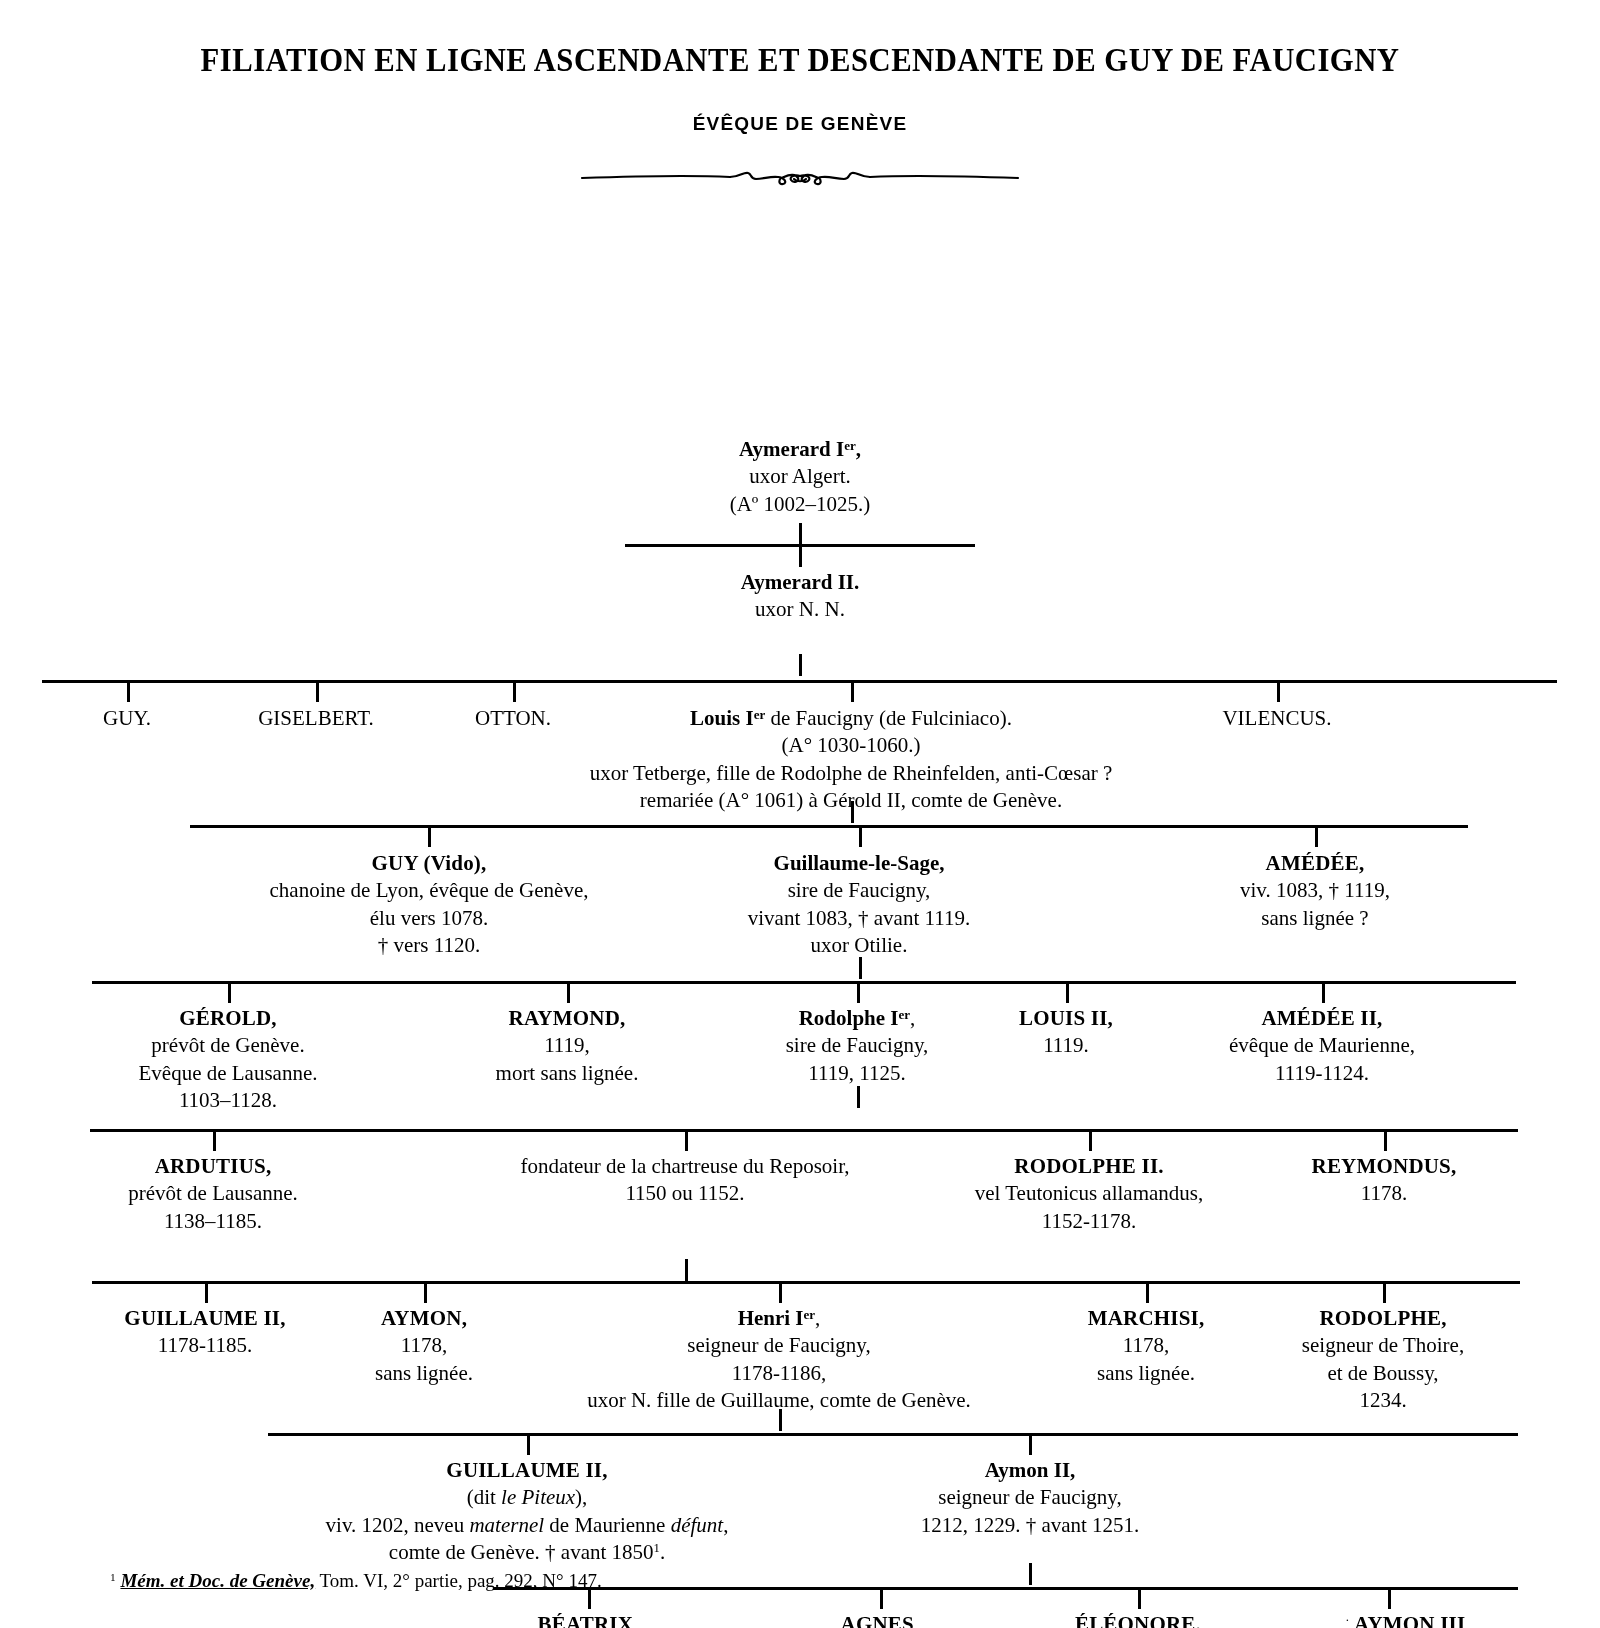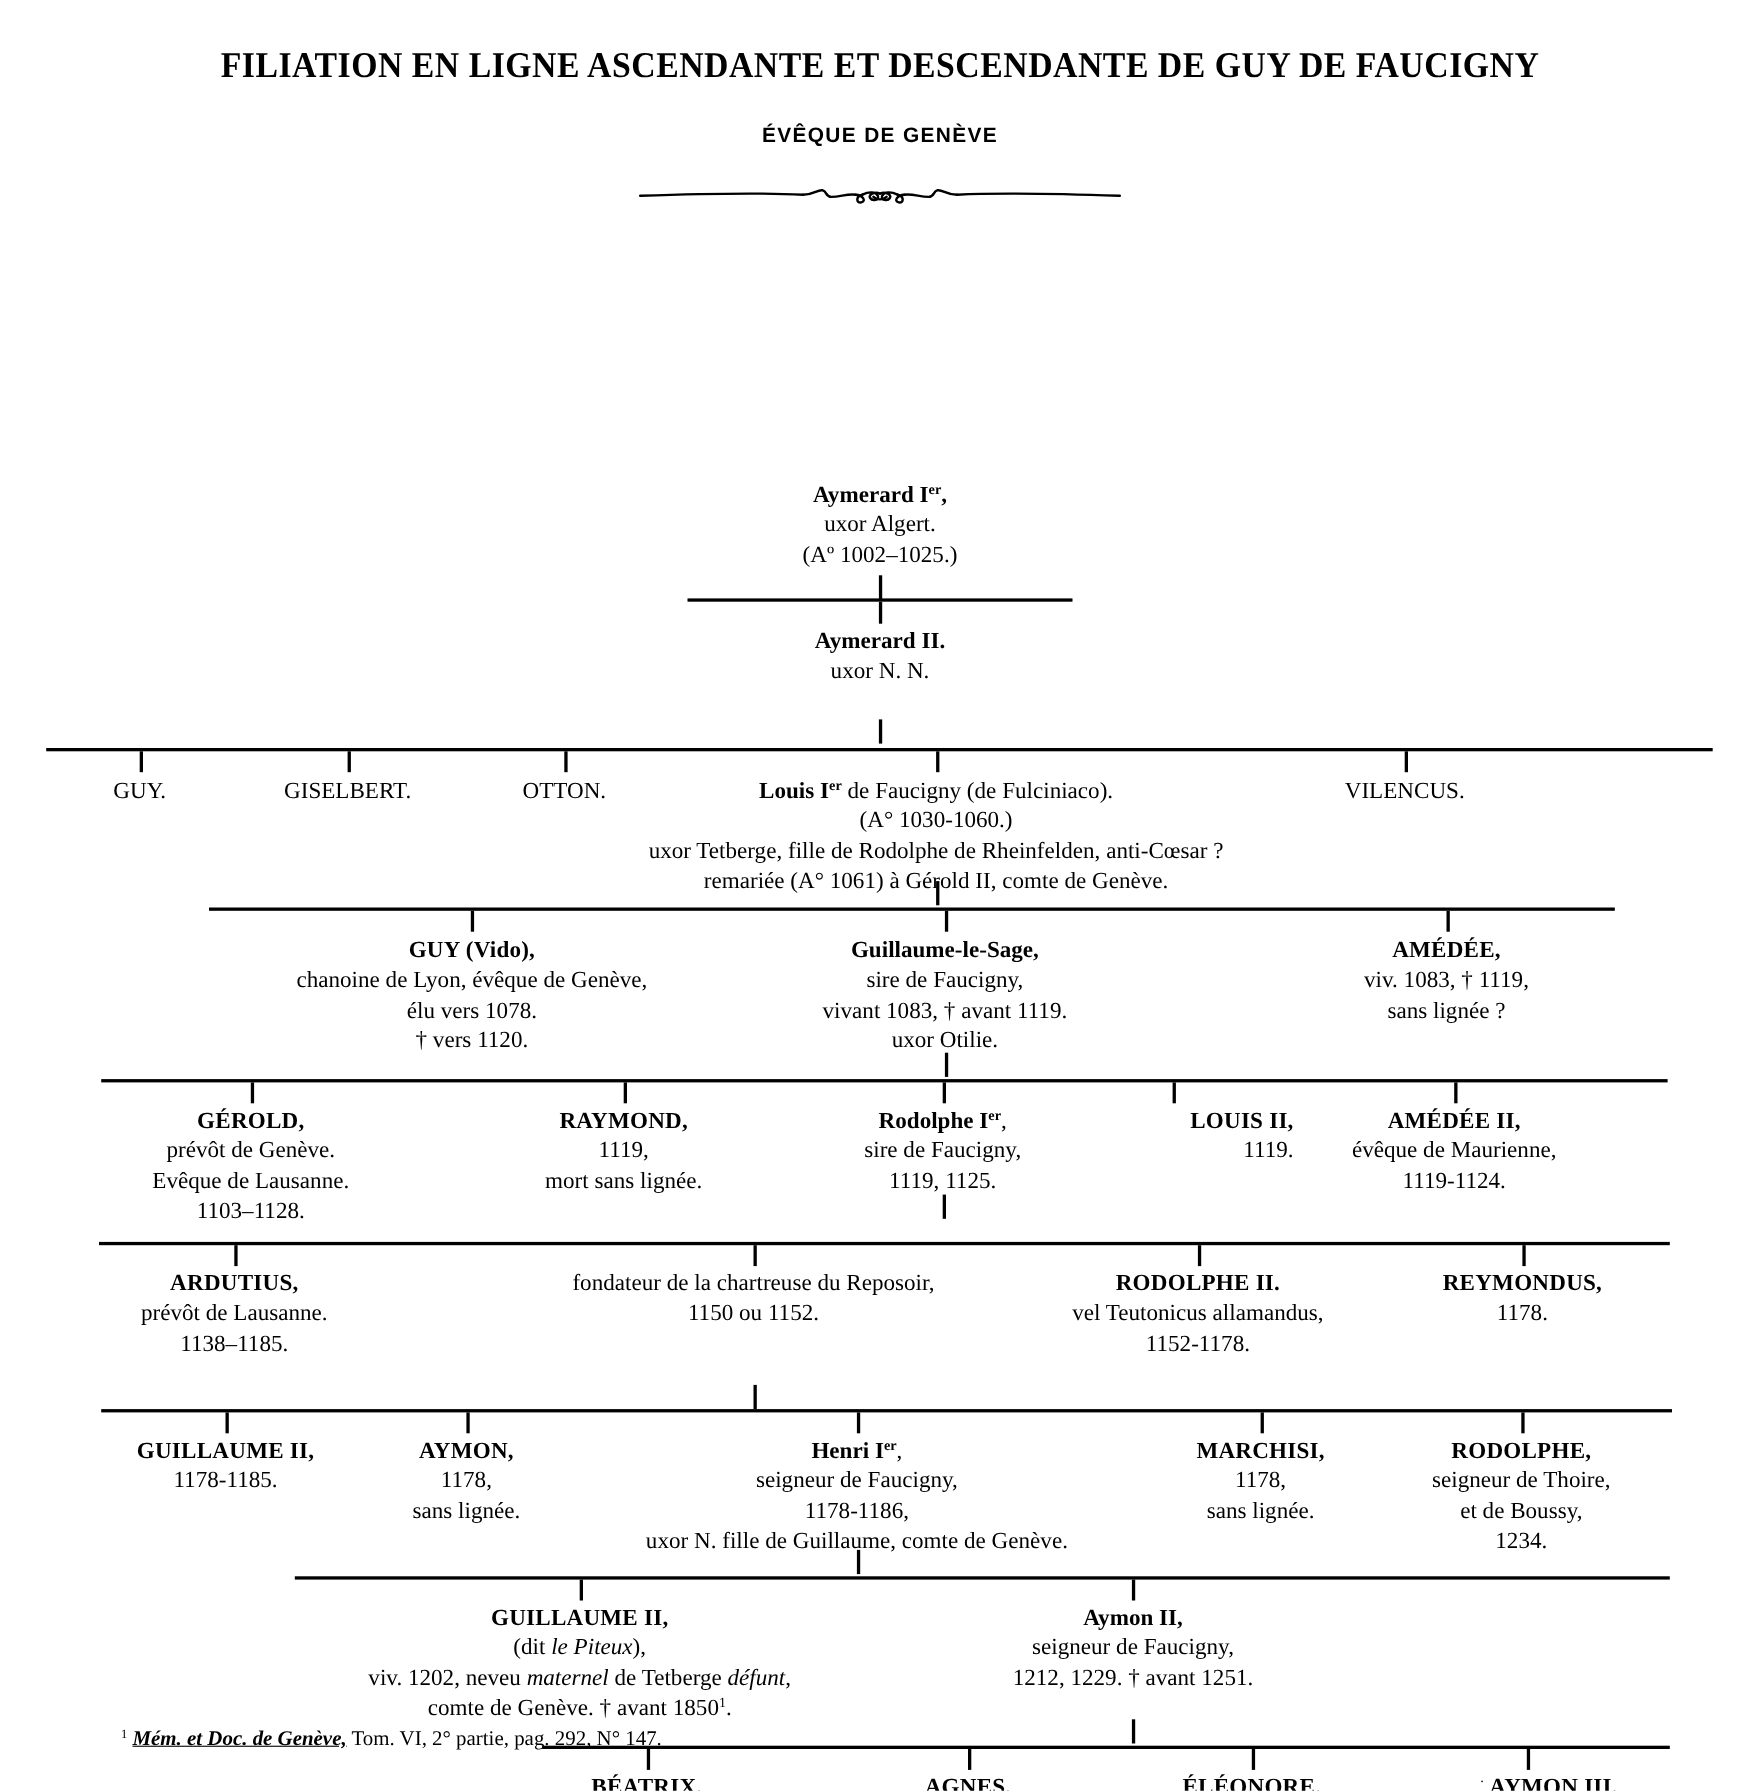--- a/index.html
+++ b/index.html
@@ -204,21 +204,21 @@
   <div class="node" style="left:422px; top:814px; width:290px;">
     <span class="ln nm-caps">RAYMOND,</span>
     <span class="ln">1119,</span>
     <span class="ln">mort sans lignée.</span>
   </div>
   <div class="node" style="left:717px; top:814px; width:280px;">
     <span class="ln"><span class="nm">Rodolphe I</span><span class="sup">er</span><span>,</span></span>
     <span class="ln">sire de Faucigny,</span>
     <span class="ln">1119, 1125.</span>
   </div>
-  <div class="node" style="left:956px; top:814px; width:220px;text-align:right;">
+  <div class="node" style="left:956px; top:814px; width:220px;">
     <span class="ln nm-caps">LOUIS II,</span>
     <span class="ln">1119.</span>
   </div>
   <div class="node" style="left:1162px; top:814px; width:320px;">
     <span class="ln nm-caps">AMÉDÉE II,</span>
     <span class="ln">évêque de Maurienne,</span>
     <span class="ln">1119-1124.</span>
   </div>
 
   <div class="vstub" style="left:857px; top:895px; height:22px;"></div>
@@ -286,21 +286,21 @@
 
   <div class="vstub" style="left:779px; top:1218px; height:22px;"></div>
 
   <div class="hbar" style="left:268px; top:1242px; width:1250px;"></div>
   <div class="vstub" style="left:527px; top:1245px; height:19px;"></div>
   <div class="vstub" style="left:1029px; top:1245px; height:19px;"></div>
 
   <div class="node" style="left:267px; top:1266px; width:520px;">
     <span class="ln nm-caps">GUILLAUME II,</span>
     <span class="ln"><span>(dit </span><span class="it">le Piteux</span><span>),</span></span>
-    <span class="ln"><span>viv. 1202, neveu </span><span class="it">maternel</span><span> de Tetberge </span><span class="it">défunt</span><span>,</span></span>
+    <span class="ln"><span>viv. 1202, neveu </span><span class="it">maternel</span><span> de Maurienne </span><span class="it">défunt</span><span>,</span></span>
     <span class="ln"><span>comte de Genève. † avant 1850</span><span class="sup-note">1</span><span>.</span></span>
   </div>
   <div class="node" style="left:795px; top:1266px; width:470px;">
     <span class="ln nm">Aymon II,</span>
     <span class="ln">seigneur de Faucigny,</span>
     <span class="ln">1212, 1229. † avant 1251.</span>
   </div>
 
   <div class="vstub" style="left:1029px; top:1372px; height:22px;"></div>
 

